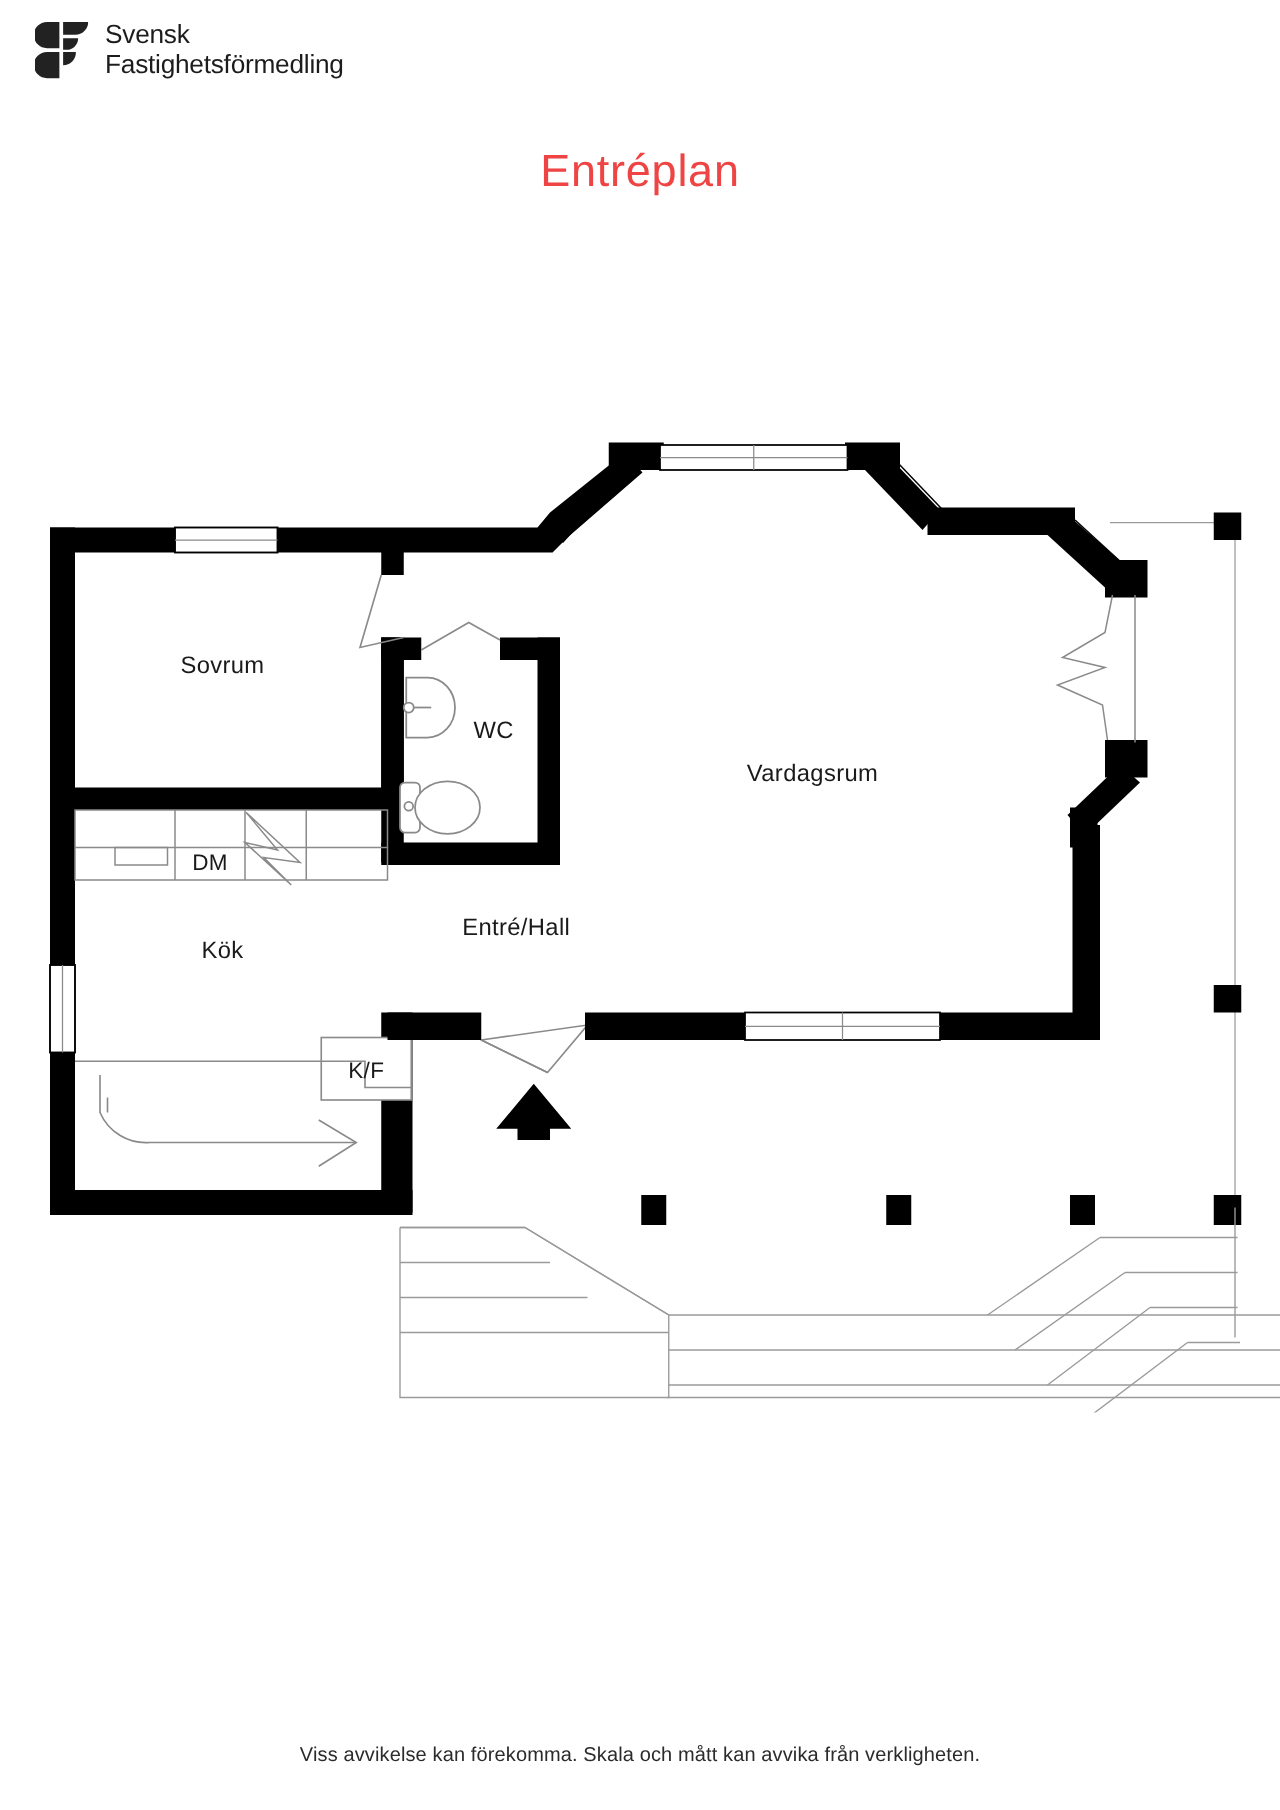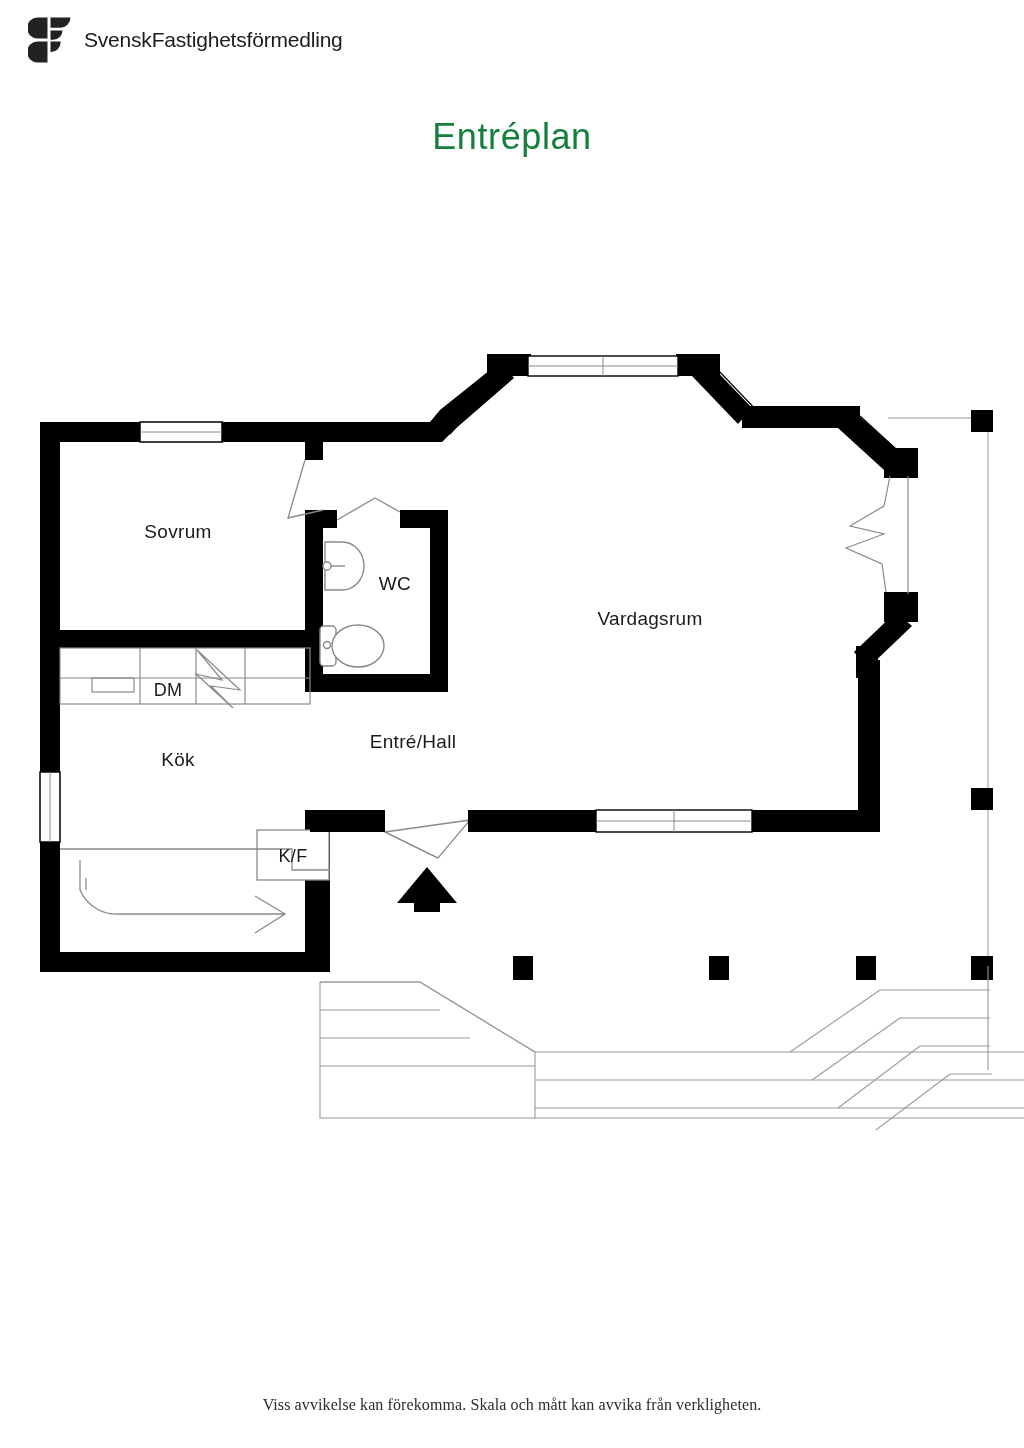--- a/index.html
+++ b/index.html
@@ -22,42 +22,42 @@
     position: absolute;
     left: 28px;
     top: 16px;
     display: flex;
     align-items: center;
     gap: 12px;
   }
   .brand-mark { width: 44px; height: 48px; flex: none; }
   .brand-words {
     display: flex;
-    flex-direction: row;
+    flex-direction: column;
     justify-content: center;
     line-height: 1.12;
   }
   .brand-line {
     font-size: 21px;
     letter-spacing: -0.2px;
     color: #1c1c1c;
     font-family: "Liberation Sans", sans-serif;
   }
 
   
   .plan-title {
     position: absolute;
     left: 0;
     top: 116px;
     width: 1024px;
     text-align: center;
     font-size: 36px;
     font-weight: 300;
     letter-spacing: 0.6px;
-    color: #15803d;
+    color: #ef4444;
   }
 
   
   .plan-canvas {
     position: absolute;
     left: 0;
     top: 330px;
     width: 836px;
     height: 800px;
   }
@@ -83,21 +83,20 @@
   .footer-note {
     position: absolute;
     left: 0;
     top: 1396px;
     width: 1024px;
     text-align: center;
     font-size: 16px;
     font-weight: 300;
     color: #2b2b2b;
     letter-spacing: 0.1px;
-    font-family: Liberation Serif, serif;
   }
 </style>
 </head>
 <body>
 
 <div class="brand">
   <svg class="brand-mark" viewBox="0 0 44 48">
 
     <path d="M19.5 1.5 L19.5 22.5 L9.6 22.5 A10.2 10.2 0 0 1 9.6 1.5 Z" fill="#222222"></path>
 

